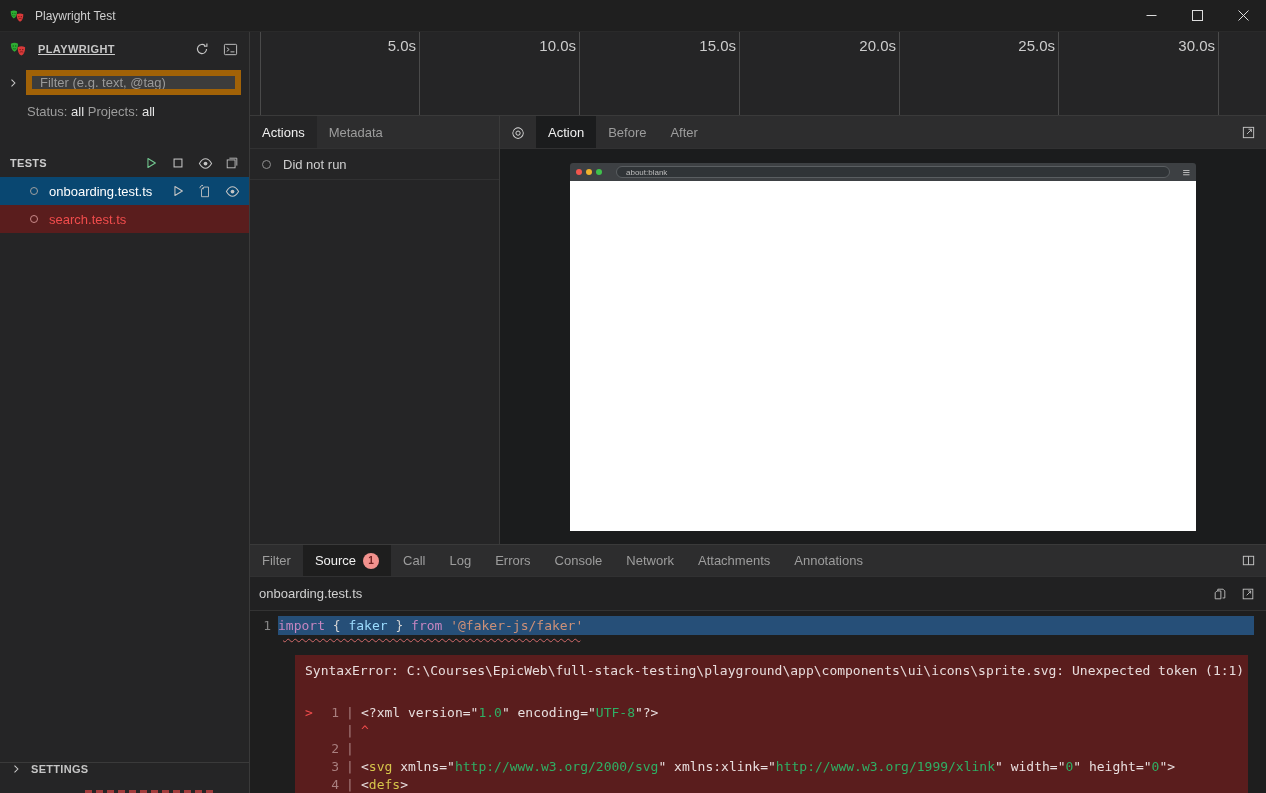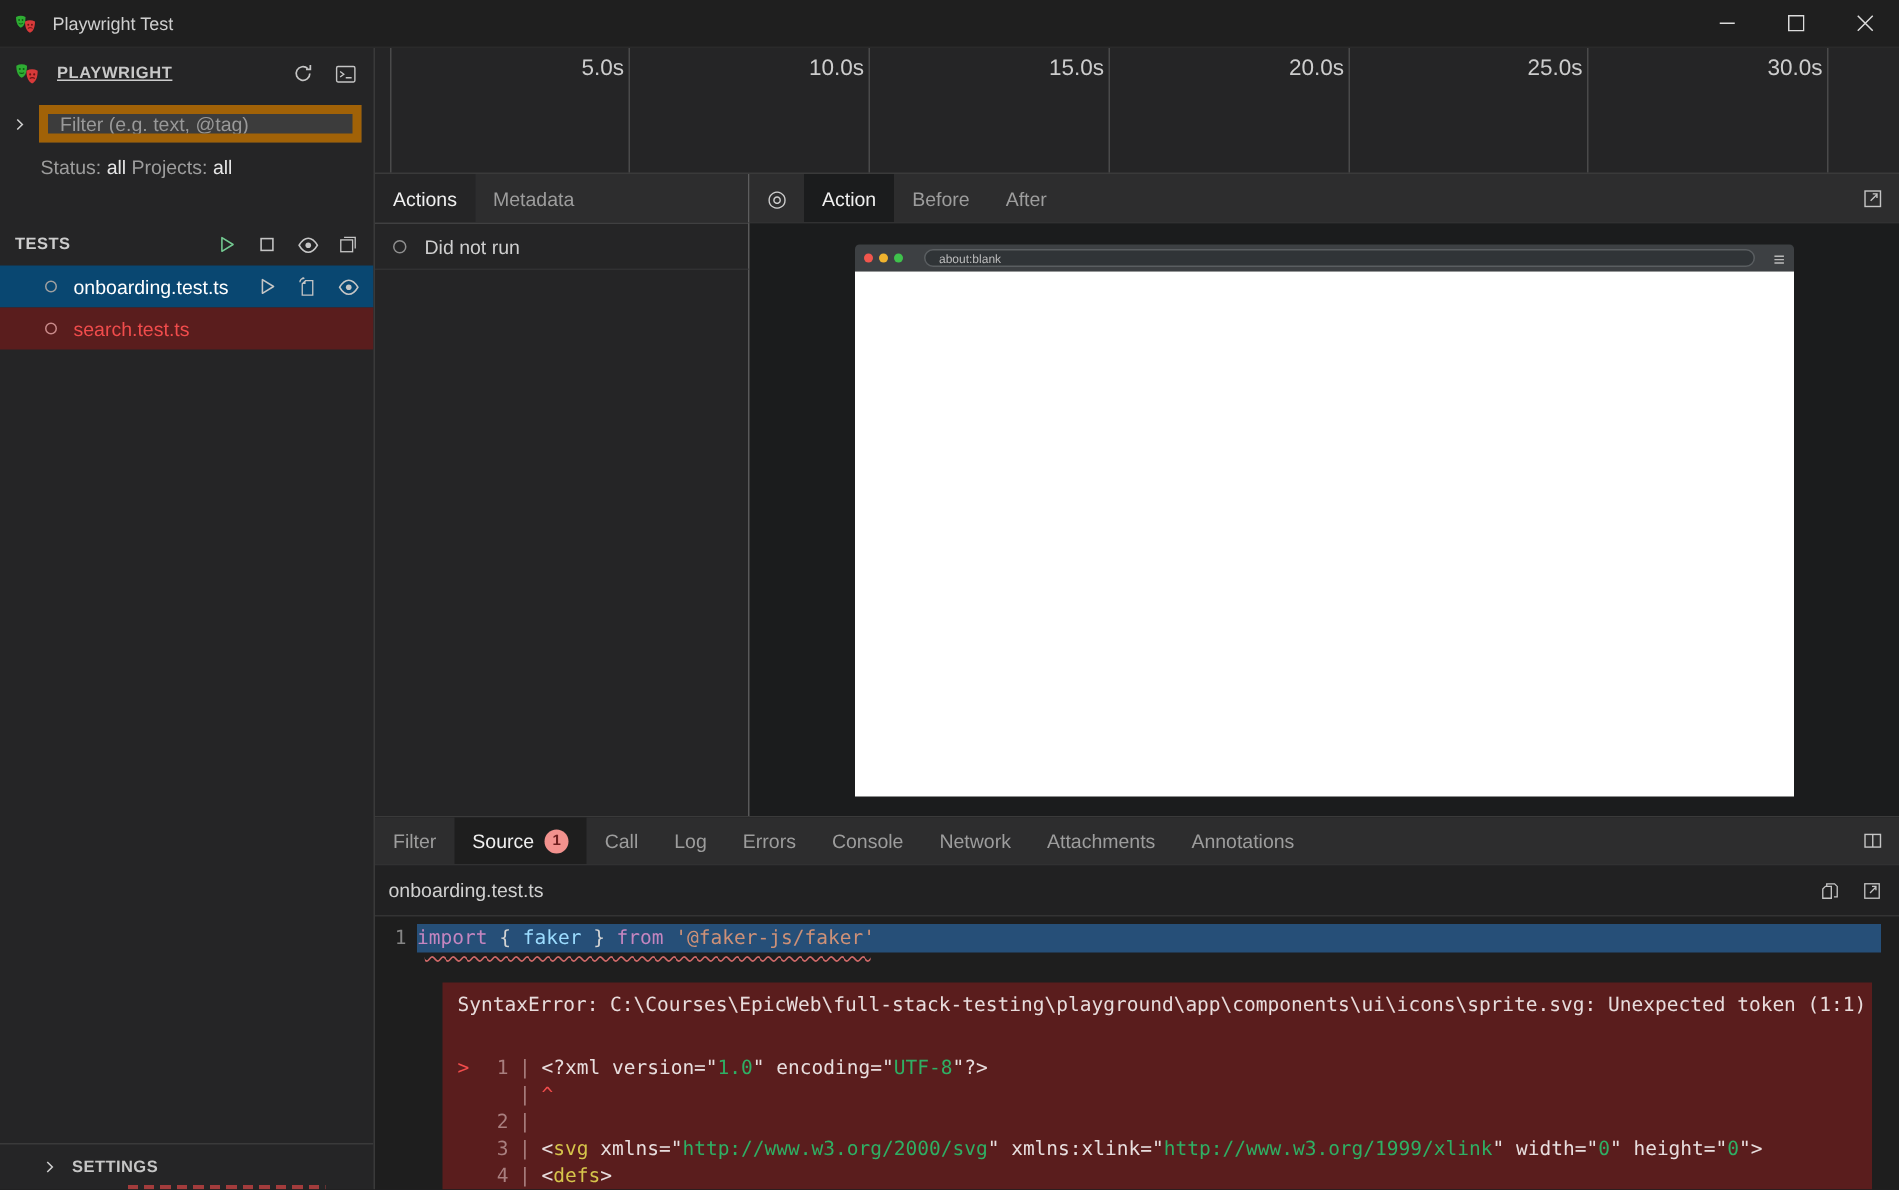--- a/index.html
+++ b/index.html
@@ -36,21 +36,21 @@
   .tests-header { height:28px; display:flex; align-items:center; padding:0 8px 0 10px; margin-top:20px; }
   .tests-title { font-size:11px; font-weight:bold; letter-spacing:.3px; color:#cccccc; }
   .tests-actions { margin-left:auto; display:flex; gap:9px; }
   .play-green { color:#73c991; }
   .test-row { height:28px; display:flex; align-items:center; font-size:13px; color:#cccccc; padding-left:30px; }
   .test-row.selected { background:#094771; color:#ffffff; }
   .test-row.failed { background:#5a1d1d; color:#f14c4c; }
   .status-circle { width:8px; height:8px; border:1px solid #a0a0a0; border-radius:50%; margin-right:11px; flex:none; }
   .failed .status-circle { border-color:#c98a8a; }
   .row-actions { margin-left:auto; display:flex; gap:9px; padding-right:8px; color:#e8e8e8; }
-  .sidebar-bottom { margin-top:auto; border-top:1px solid #3a3a3a; height:31px; display:flex; align-items:center; padding-left:27px; }
+  .sidebar-bottom { margin-top:auto; border-top:1px solid #3a3a3a; height:31px; display:flex; padding-left:10px; }
   .settings-label { font-size:11px; font-weight:bold; letter-spacing:.3px; color:#c5c5c5; margin-left:9px; }
   .bottom-sliver { position:absolute; bottom:0; left:85px; width:132px; height:3px;
     background:repeating-linear-gradient(90deg,#a33c3c 0 7px, transparent 7px 11px); }
 
   
   .main { flex:1; min-width:0; display:flex; flex-direction:column; background:#252526; }
 
   .timeline { height:84px; position:relative; border-bottom:1px solid #3a3a3a; background:#252526; }
   .tick { position:absolute; top:0; bottom:0; width:1px; background:#4a4a4a; }
   .tick-label { position:absolute; top:5px; right:4px; font-size:15px; color:#cdcdcd; white-space:nowrap; }

